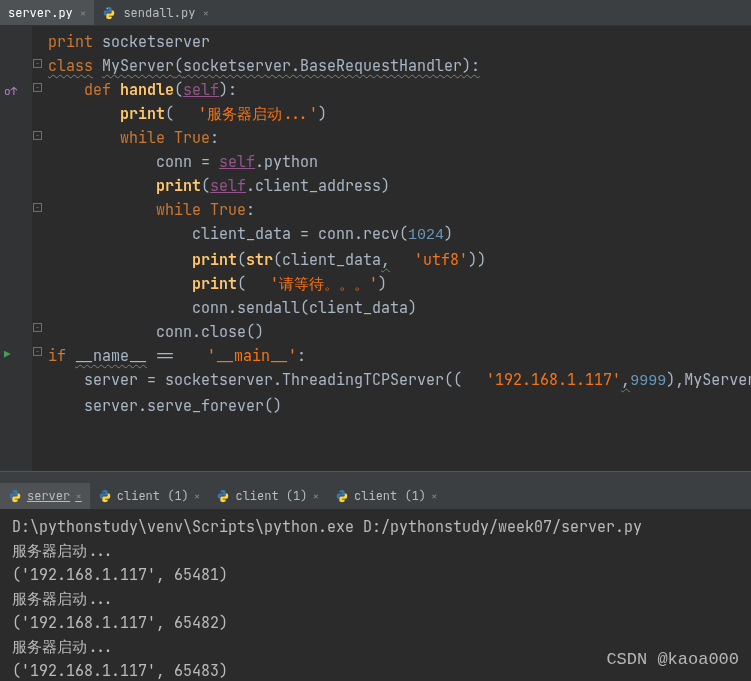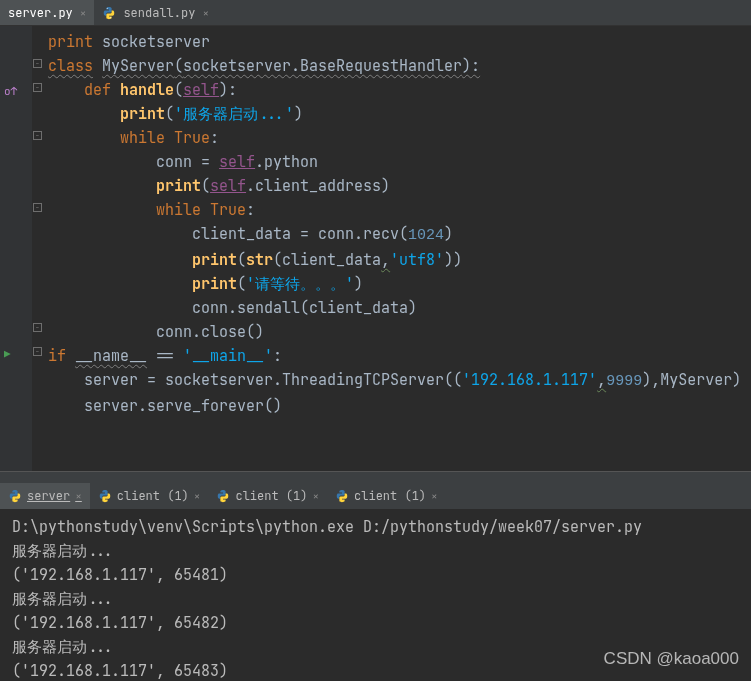--- a/index.html
+++ b/index.html
@@ -79,21 +79,21 @@
   text-align: center;
 }
 .code {
   padding: 4px 0 0 4px;
   line-height: 24px;
   white-space: pre;
 }
 .kw { color: #cc7832; }
 .fn { color: #ffc66d; font-weight: bold; }
 .self { color: #94558d; text-decoration: underline; }
-.str { color: #0ea5e9; }
+.str { color: #f97316; margin-left: 24px; }
 .num { color: #6897bb; font-family: Liberation Mono, monospace; }
 .id { color: #a9b7c6; }
 .squiggle { text-decoration: underline wavy #808080; text-decoration-thickness: 1px; text-underline-offset: 3px;}
 .squiggle-green { text-decoration: underline wavy #6a8759; text-decoration-thickness: 1px; text-underline-offset: 3px;}
 .separator {
   height: 12px;
   background: #3c3f41;
   border-top: 1px solid #555;
 }
 .console-tabs {
@@ -122,21 +122,21 @@
   white-space: pre;
   color: #bbbbbb;
   background: #2b2b2b;
 }
 .watermark {
   position: absolute;
   bottom: 12px;
   right: 12px;
   color: #cfcfcf;
   font-size: 17px;
-  font-family: Liberation Sans, sans-serif;
+  font-family: Liberation Mono, monospace;
   opacity: 0.85;
 }
 .run-arrow {
   color: #499c54;
 }
 </style>
 </head>
 <body>
 
 <div class="editor-tabs">

